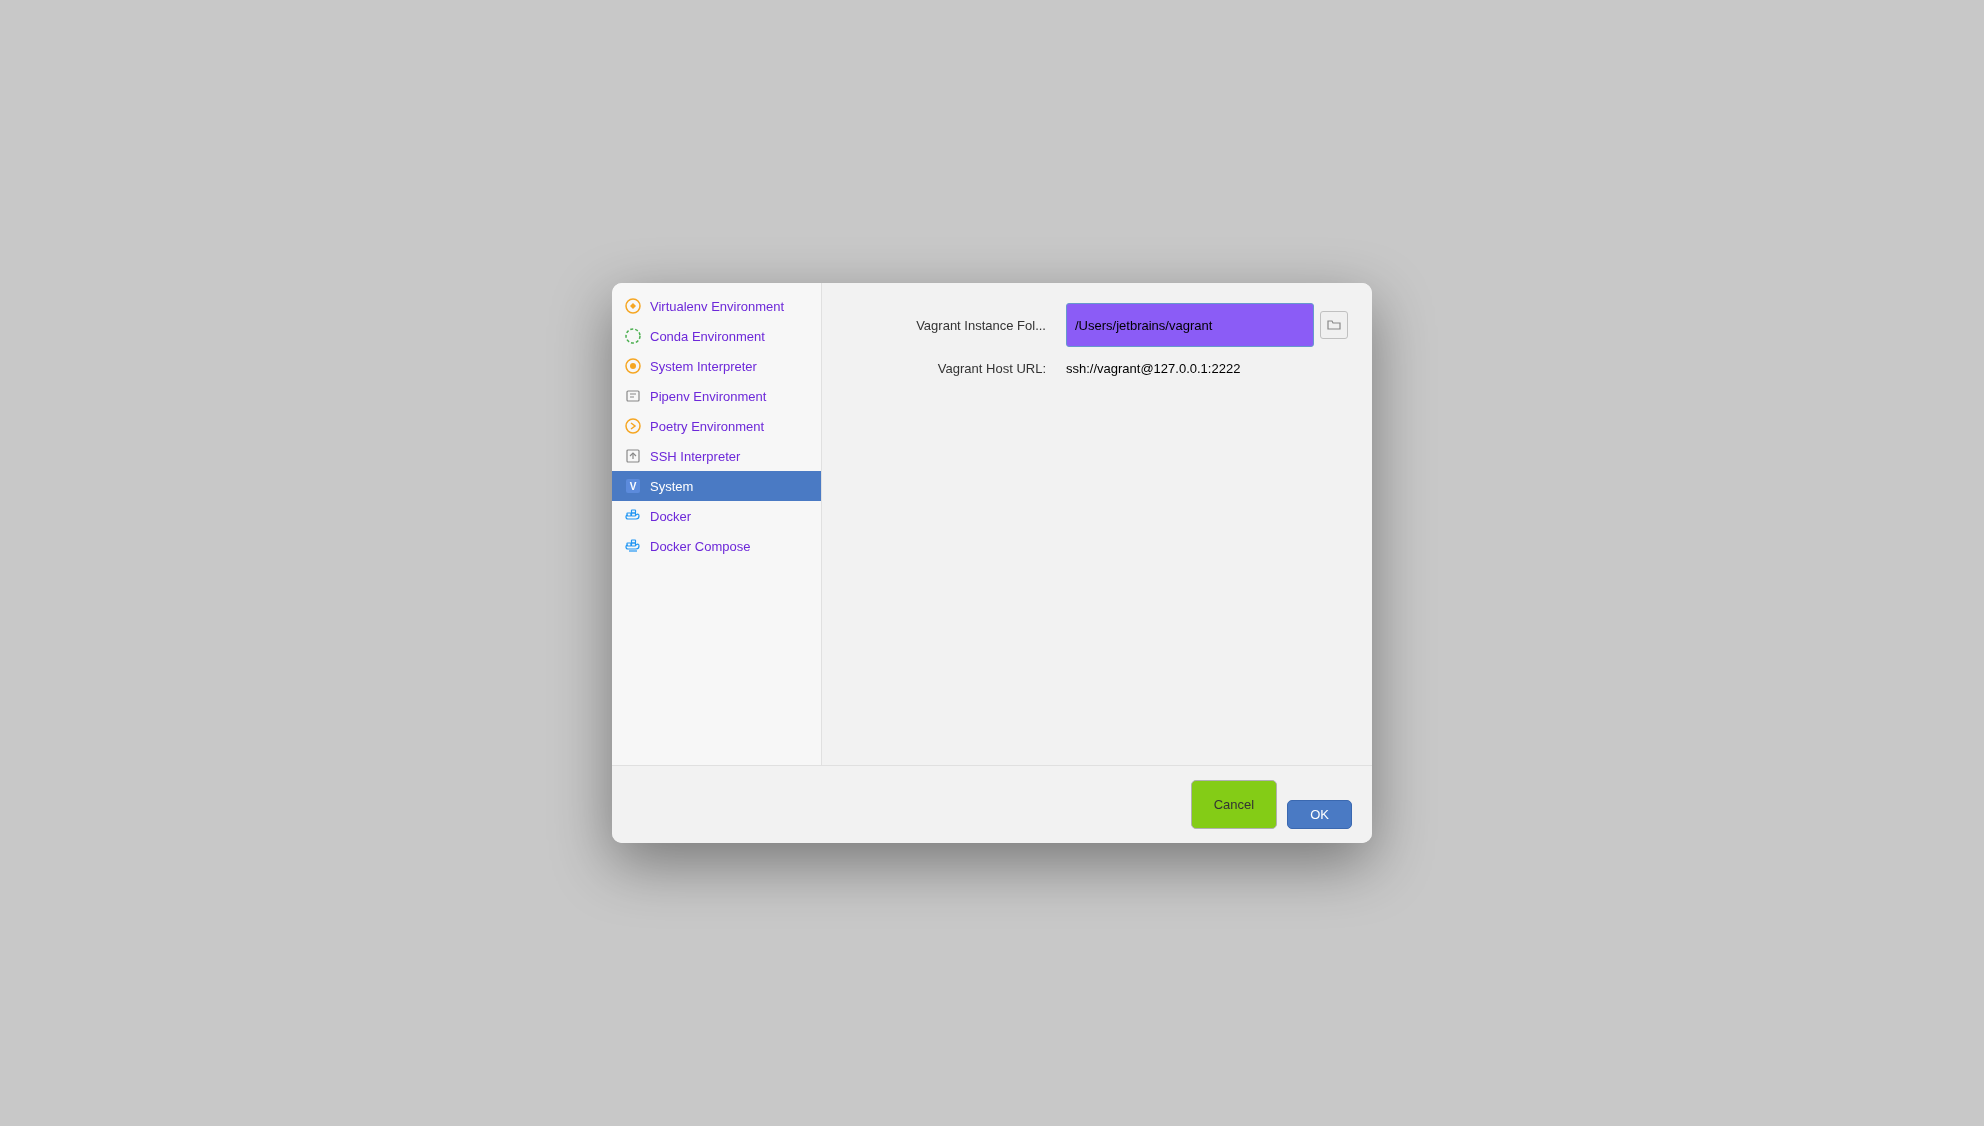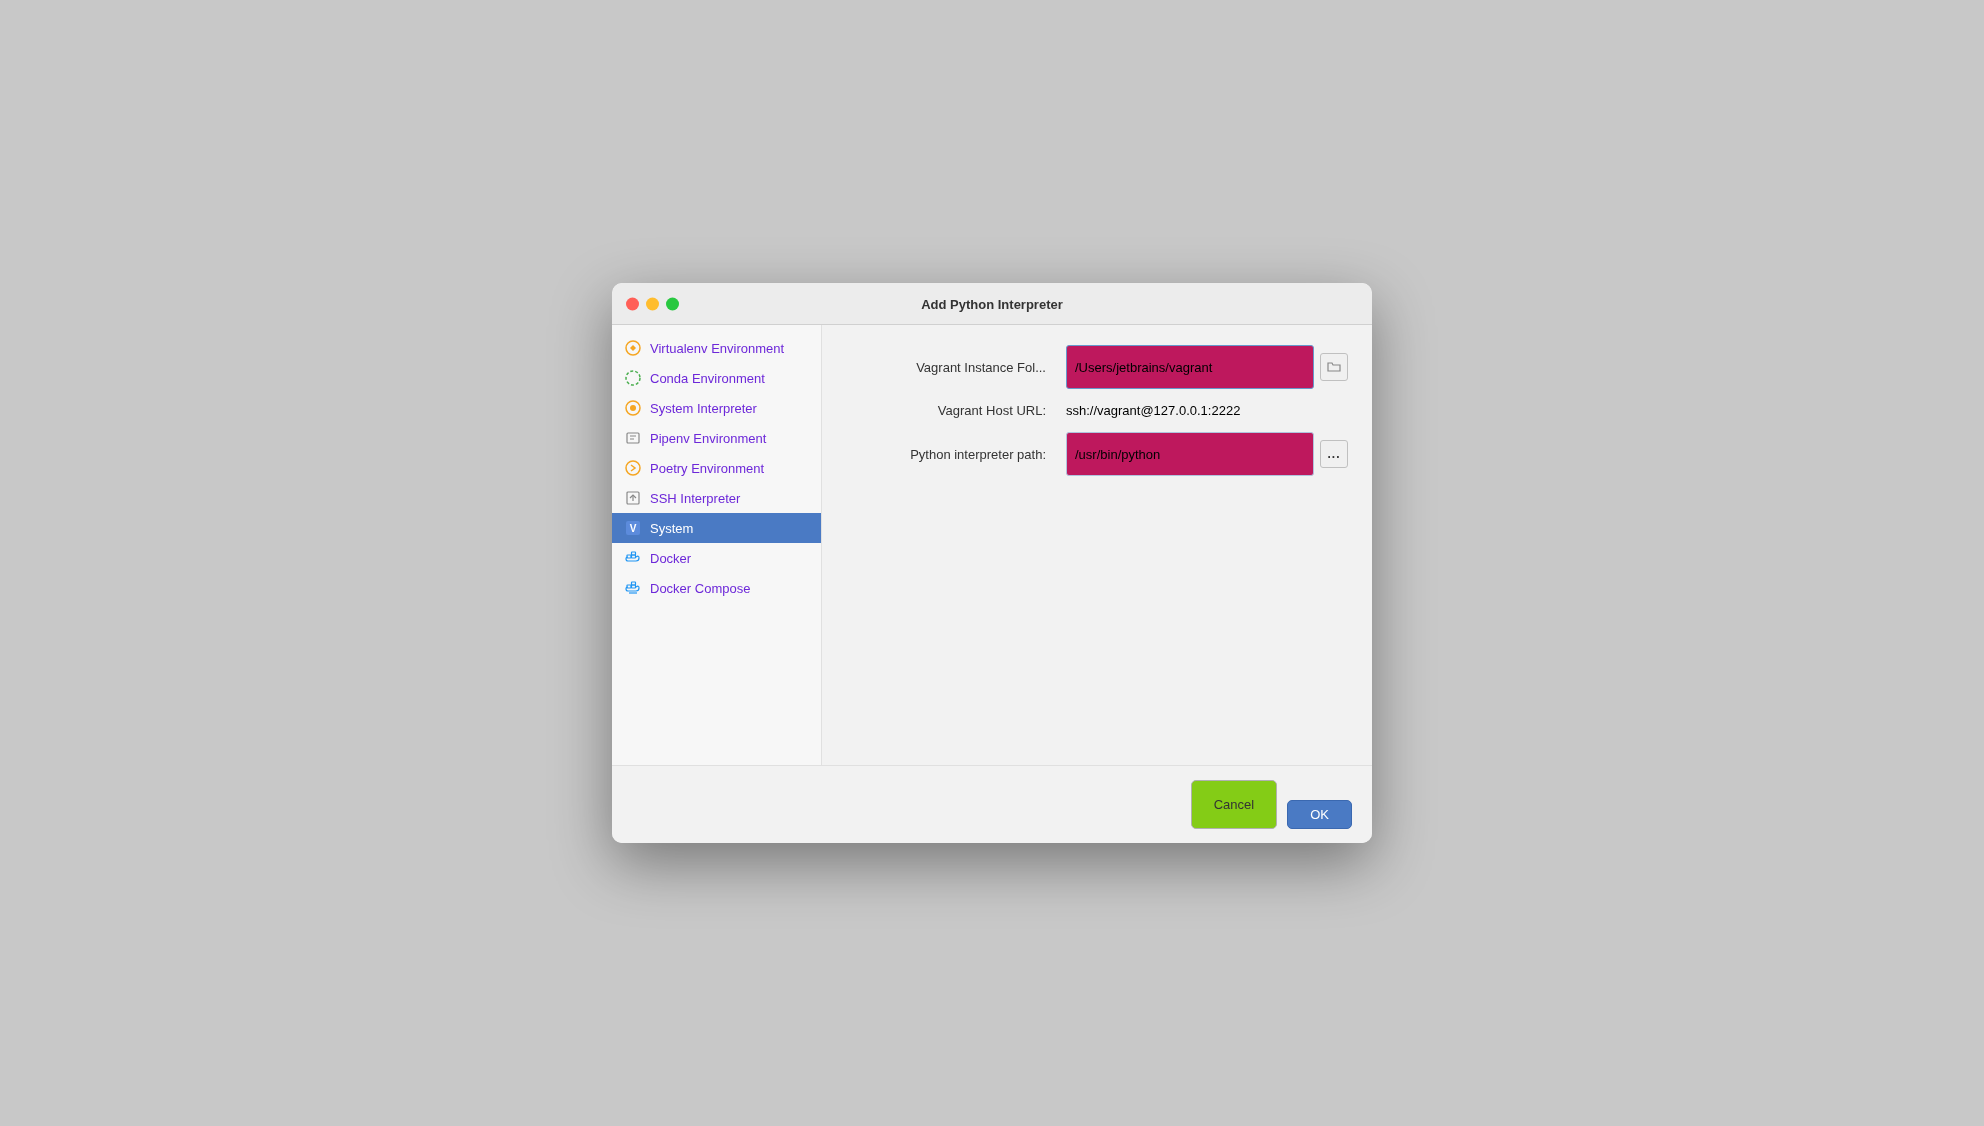--- a/index.html
+++ b/index.html
@@ -131,21 +131,21 @@
       align-items: center;
       gap: 6px;
     }
 
     .form-input {
       flex: 1;
       height: 28px;
       padding: 21px 8px;
       border: 1px solid #b0c4de;
       border-radius: 3px;
-      background: #be185d;
+      background: #8b5cf6;
       font-size: 13px;
       outline: none;
     }
 
     .folder-btn {
       width: 28px;
       height: 28px;
       background: #f0f0f0;
       border: 1px solid #c0c0c0;
       border-radius: 3px;
@@ -216,28 +216,20 @@
 
     .empty-area {
       flex: 1;
     }
   </style>
 </head>
 <body>
 
 <div class="dialog">
 
-  <div class="title-bar">
-    <div class="window-controls">
-      <button class="control-btn control-close"></button>
-      <button class="control-btn control-minimize"></button>
-      <button class="control-btn control-maximize"></button>
-    </div>
-    <span class="title-text">Add Python Interpreter</span>
-  </div>
 
   <div class="content">
 
     <div class="sidebar">
       <div class="sidebar-item">
         <span class="sidebar-icon icon-virtualenv">
           <svg width="16" height="16" viewBox="0 0 16 16">
             <circle cx="8" cy="8" r="7" fill="none" stroke="#f5a623" stroke-width="1.5"></circle>
             <path d="M5 8 L8 5 L11 8 L8 11 Z" fill="#f5a623"></path>
           </svg>
@@ -338,27 +330,20 @@
         </div>
       </div>
 
       <div class="form-row">
         <label class="form-label">Vagrant Host URL:</label>
         <div class="form-input-wrap">
           <a href="#" class="link-text">ssh://vagrant@127.0.0.1:2222</a>
         </div>
       </div>
 
-      <div class="form-row">
-        <label class="form-label">Python interpreter path:</label>
-        <div class="form-input-wrap">
-          <input type="text" class="form-input" value="/usr/bin/python" style="">
-          <button class="dots-btn">...</button>
-        </div>
-      </div>
 
       <div class="empty-area"></div>
     </div>
   </div>
 
   <div class="footer">
     <button class="btn btn-cancel">Cancel</button>
     <button class="btn btn-ok">OK</button>
   </div>
 </div>

